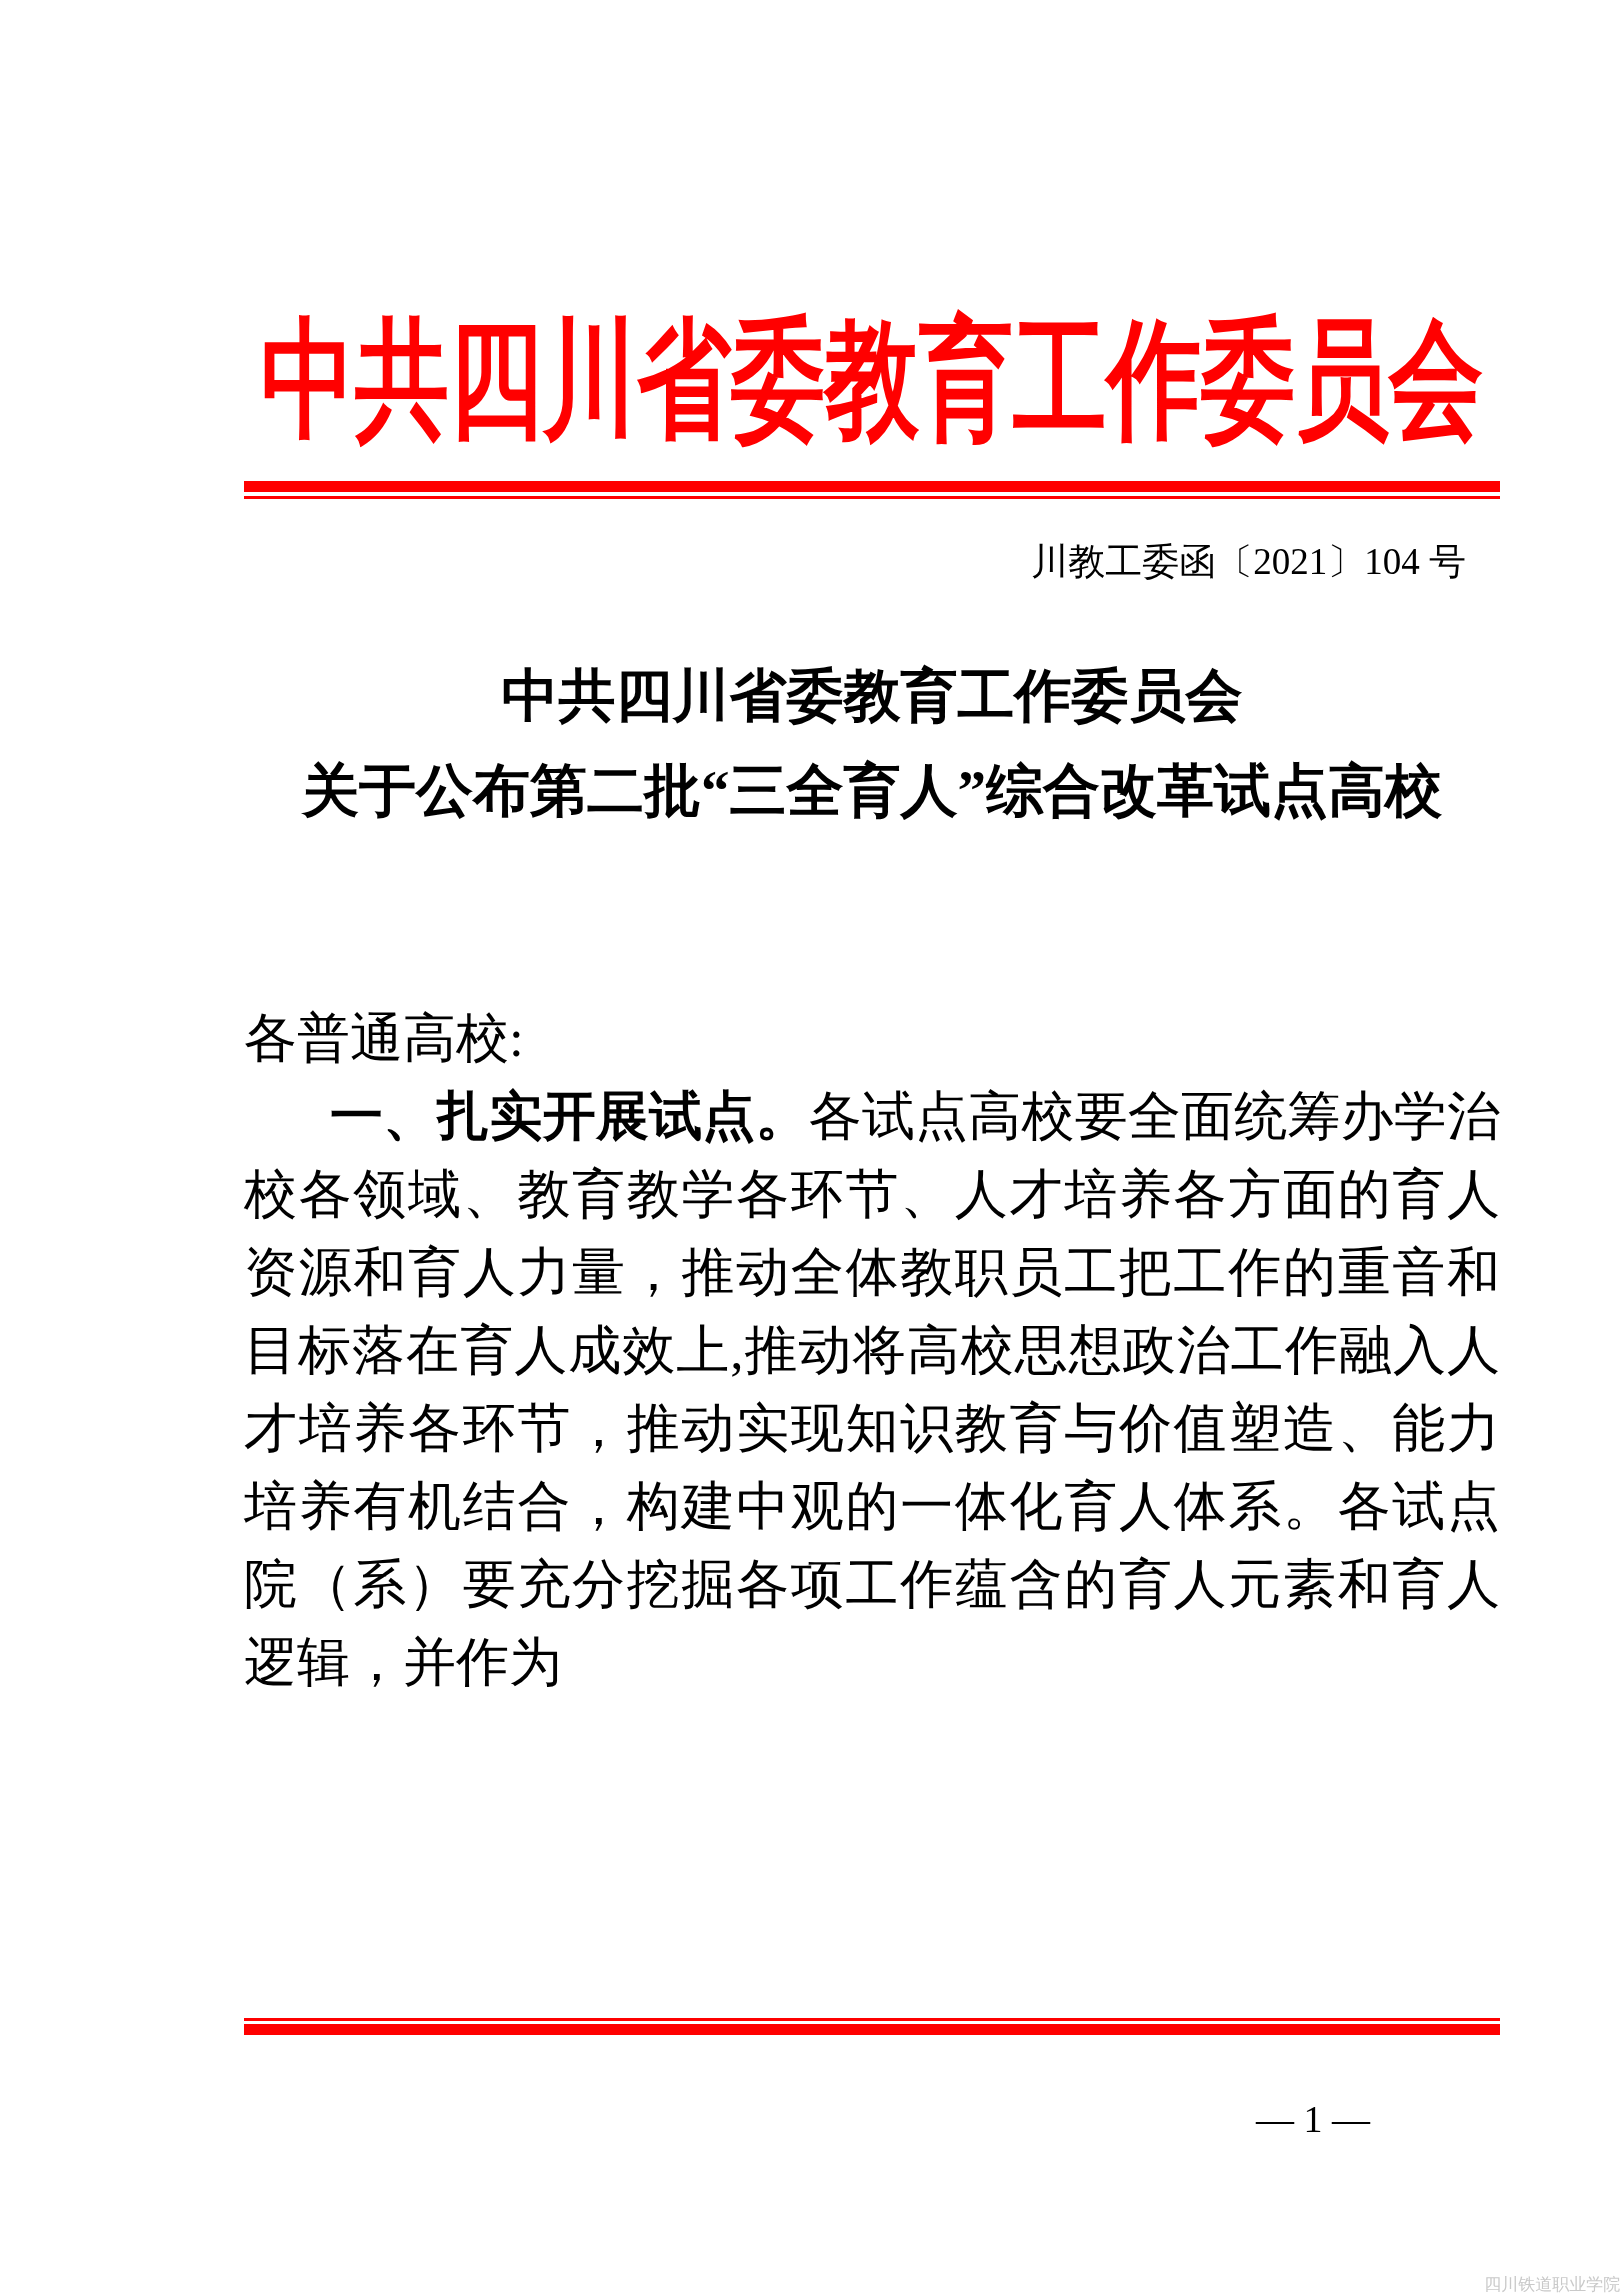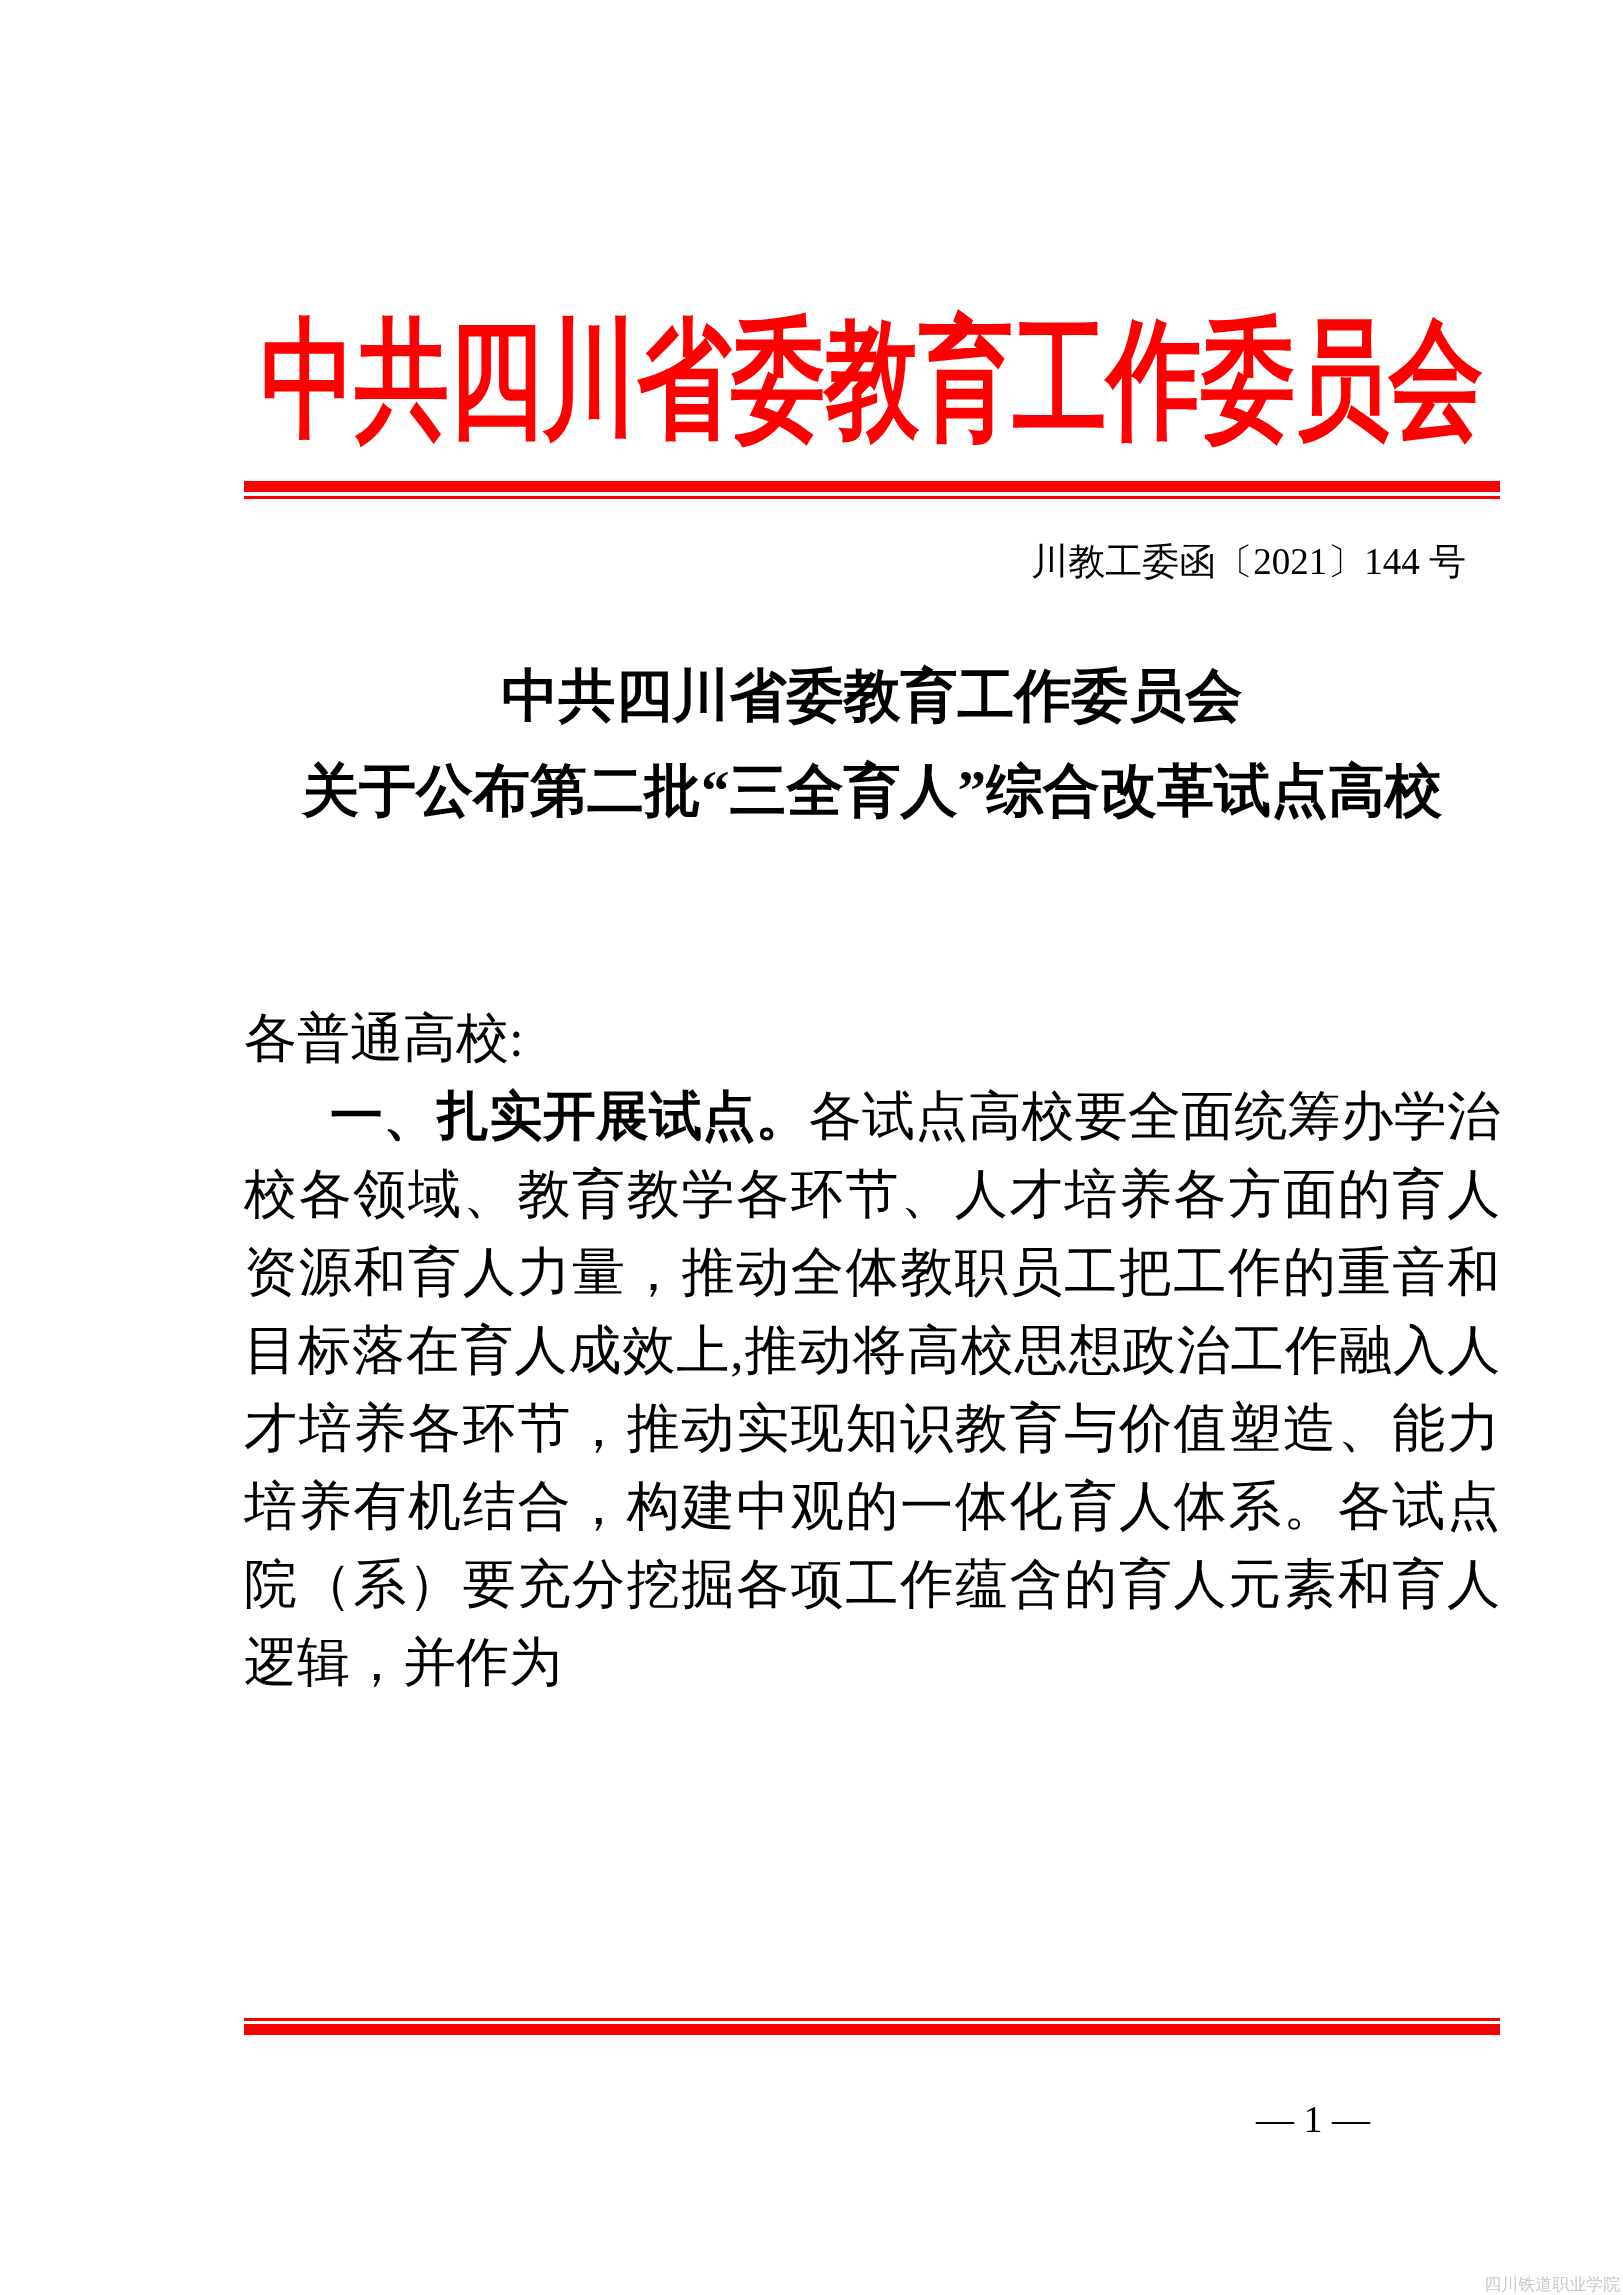--- a/index.html
+++ b/index.html
@@ -90,21 +90,21 @@
 
   <div class="abs letterhead">
     <span class="big">中共四川省委教育工作委员会</span>
   </div>
 
   <div class="abs rule-top">
     <div class="thick"></div>
     <div class="thin"></div>
   </div>
 
-  <div class="abs doc-number">川教工委函〔2021〕144 号</div>
+  <div class="abs doc-number">川教工委函〔2021〕104 号</div>
 
   <div class="abs doc-title">
     <div>中共四川省委教育工作委员会</div>
     <div>关于公布第二批“三全育人”综合改革试点高校</div>
   </div>
 
   <div class="abs body-text">
     <div class="salutation">各普通高校:</div>
     <p><span class="lead-bold">一、扎实开展试点。</span><span>各试点高校要全面统筹办学治校各领域、教育教学各环节、人才培养各方面的育人资源和育人力量，推动全体教职员工把工作的重音和目标落在育人成效上,推动将高校思想政治工作融入人才培养各环节，推动实现知识教育与价值塑造、能力培养有机结合，构建中观的一体化育人体系。各试点院（系）要充分挖掘各项工作蕴含的育人元素和育人逻辑，并作为</span></p>
   </div>

